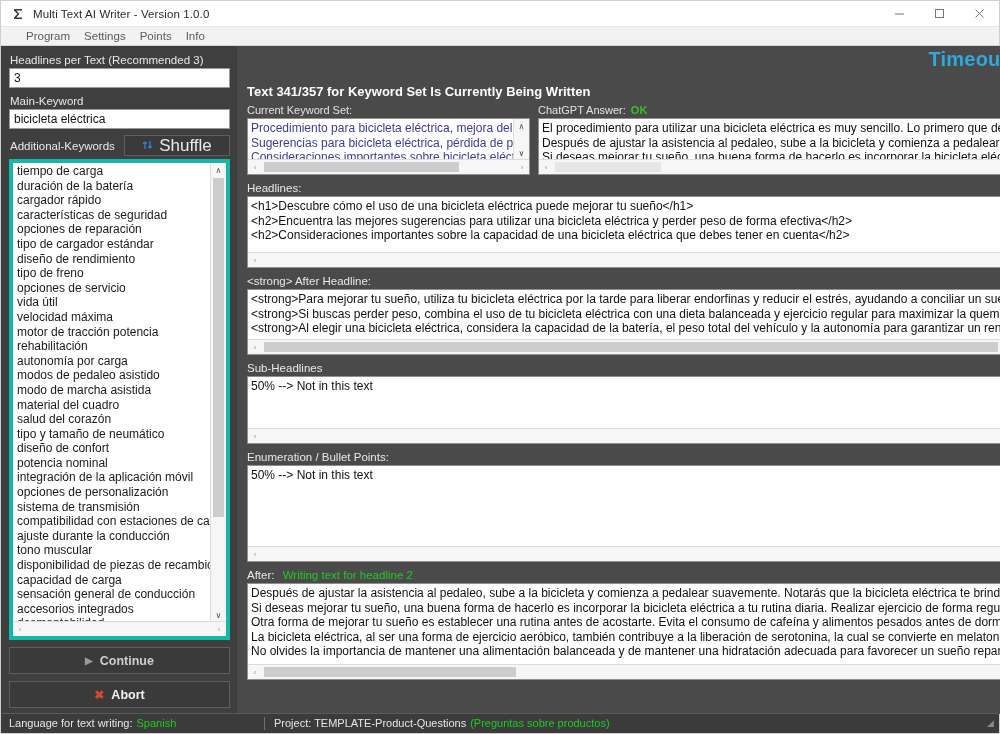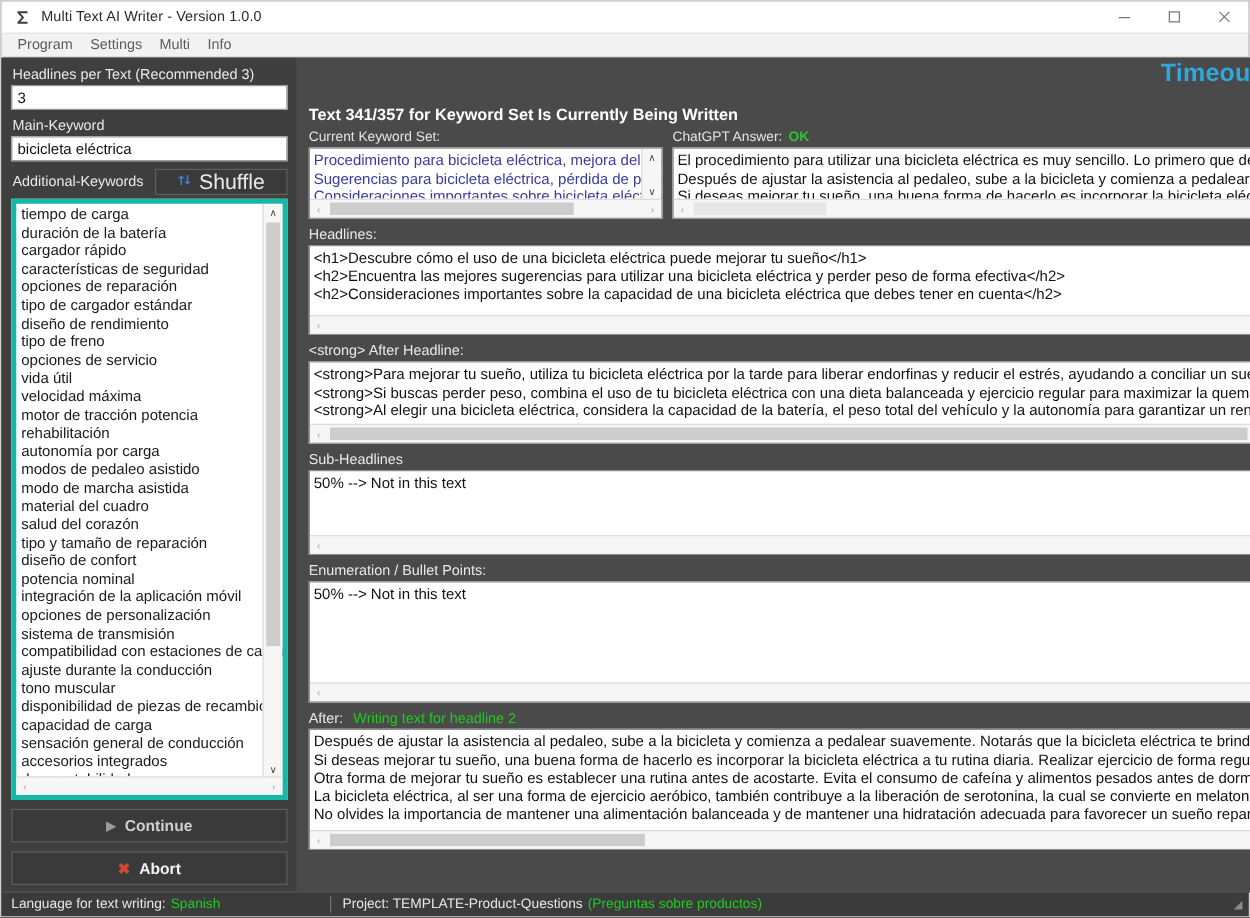--- a/index.html
+++ b/index.html
@@ -14,21 +14,21 @@
   .app{position:relative;width:1000px;height:734px;box-sizing:border-box;border:1px solid #cfcfcf;background:#3b3b3b;}
 
   
   .titlebar{height:25px;background:#ffffff;display:flex;align-items:center;border-bottom:1px solid #e8e8e8;}
   .tb-icon{width:14px;height:14px;margin-left:10px;margin-right:8px;display:flex;align-items:center;justify-content:center;color:#444;font-size:12px;line-height:1;}
   .tb-title{font-size:11.5px;color:#2b2b2b;letter-spacing:.1px;}
   .tb-buttons{margin-left:auto;display:flex;height:25px;}
   .tb-btn{width:40px;height:25px;display:flex;align-items:center;justify-content:center;color:#8a8a8a;font-size:12px;line-height:1;}
 
   
-  .menubar{height:18px;background:#f2f2f2;display:flex;align-items:center;padding-left:6px;border-bottom:1px solid #d4d4d4;}
+  .menubar{height:18px;background:#f2f2f2;display:flex;align-items:center;padding-left:18px;border-bottom:1px solid #d4d4d4;}
   .menu-item{font-size:11.5px;color:#5b5b5b;padding:1px 7px;}
 
   
   .workspace{position:absolute;left:1px;top:45px;right:1px;bottom:19px;display:flex;}
   .left{width:235px;flex:0 0 235px;background:#3f3f3f;padding:5px 7px 0 7px;box-sizing:border-box;display:flex;flex-direction:column;}
   .right{flex:1;background:#4a4a4a;box-sizing:border-box;padding:0 9px 0 6px;position:relative;}
 
   
   .fld-label{font-size:11.5px;color:#e8e8e8;margin:3px 0 2px 1px;}
   .txtinput{
@@ -119,21 +119,21 @@
             <line x1="1.5" y1="1.5" x2="9.5" y2="9.5" stroke="#777" stroke-width="1"></line>
             <line x1="9.5" y1="1.5" x2="1.5" y2="9.5" stroke="#777" stroke-width="1"></line>
           </svg>
       </div>
     </div>
   </div>
 
   <div class="menubar">
     <div class="menu-item">Program</div>
     <div class="menu-item">Settings</div>
-    <div class="menu-item">Multi</div>
+    <div class="menu-item">Points</div>
     <div class="menu-item">Info</div>
   </div>
 
   <div class="workspace">
 
     <div class="left">
 
       <div class="fld-label">Headlines per Text (Recommended 3)</div>
       <div class="txtinput">3</div>
 
@@ -166,21 +166,21 @@
             <div class="list-item">opciones de servicio</div>
             <div class="list-item">vida útil</div>
             <div class="list-item">velocidad máxima</div>
             <div class="list-item">motor de tracción potencia</div>
             <div class="list-item">rehabilitación</div>
             <div class="list-item">autonomía por carga</div>
             <div class="list-item">modos de pedaleo asistido</div>
             <div class="list-item">modo de marcha asistida</div>
             <div class="list-item">material del cuadro</div>
             <div class="list-item">salud del corazón</div>
-            <div class="list-item">tipo y tamaño de reparación</div>
+            <div class="list-item">tipo y tamaño de neumático</div>
             <div class="list-item">diseño de confort</div>
             <div class="list-item">potencia nominal</div>
             <div class="list-item">integración de la aplicación móvil</div>
             <div class="list-item">opciones de personalización</div>
             <div class="list-item">sistema de transmisión</div>
             <div class="list-item">compatibilidad con estaciones de carga</div>
             <div class="list-item">ajuste durante la conducción</div>
             <div class="list-item">tono muscular</div>
             <div class="list-item">disponibilidad de piezas de recambio</div>
             <div class="list-item">capacidad de carga</div>

